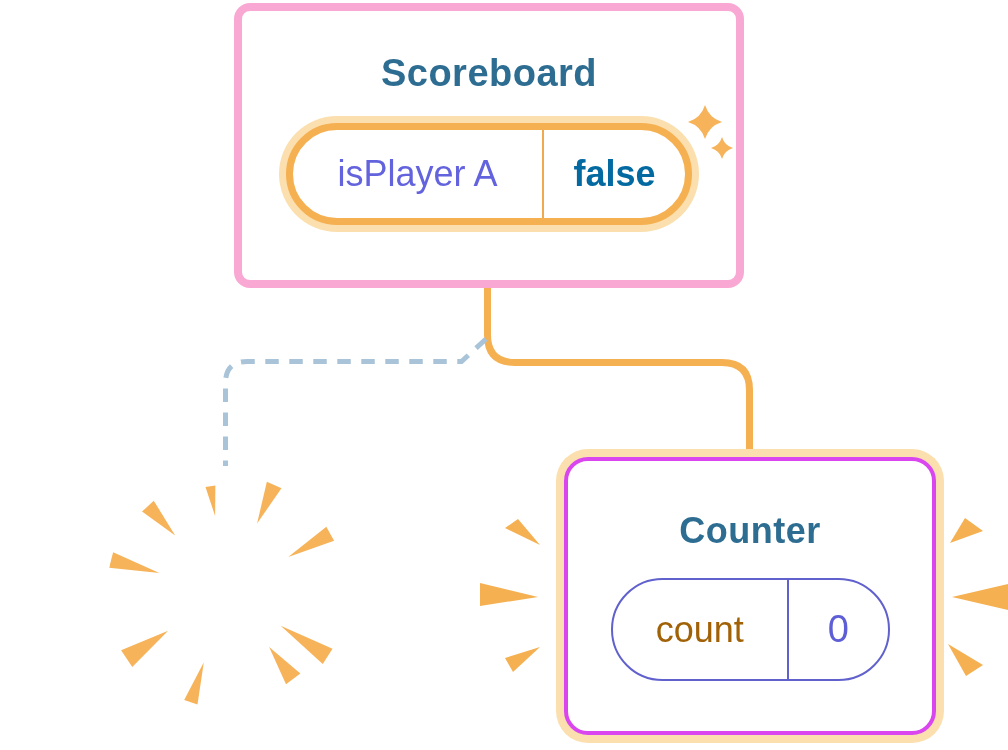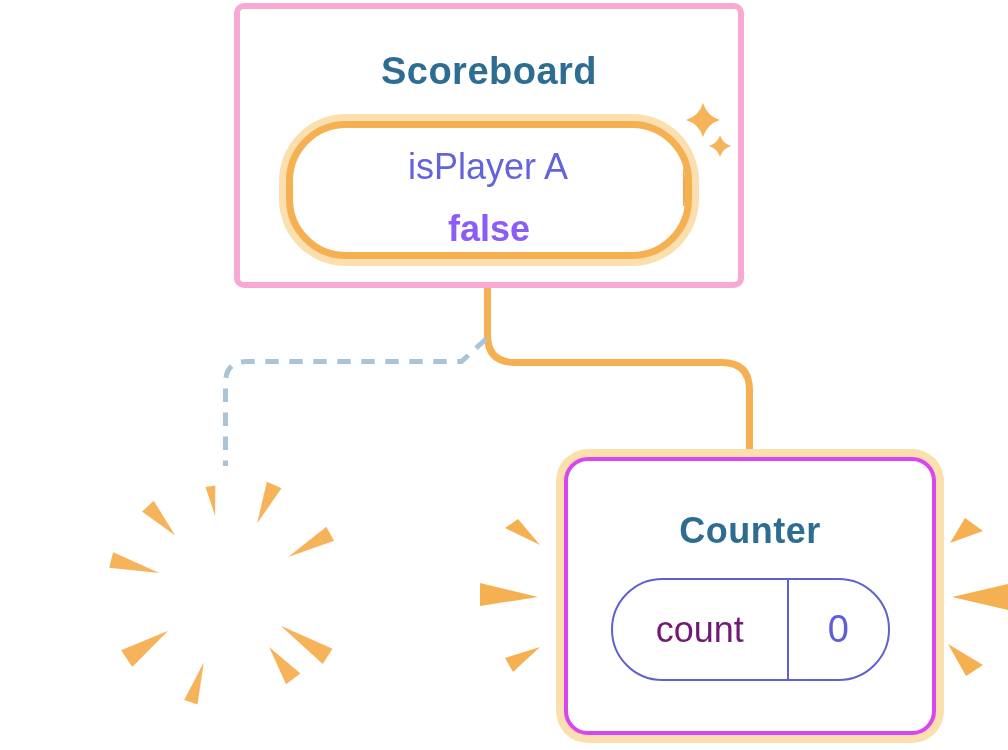--- a/index.html
+++ b/index.html
@@ -6,55 +6,55 @@
   .stage{
     position:relative;width:1008px;height:750px;overflow:hidden;
     font-family:"Liberation Sans", sans-serif;background:#ffffff;
   }
   .stage svg.layer{position:absolute;left:0;top:0;}
 
   
   .card{position:absolute;background:#ffffff;box-sizing:border-box;}
   .card-scoreboard{
     left:234px;top:3px;width:510px;height:285px;
-    border:6px solid #f9a8d4;border-radius:10px;
+    border:8px solid #f9a8d4;border-radius:16px;
   }
   .card-counter{
     left:564px;top:457px;width:372px;height:278px;
     border:4px solid #d946ef;border-radius:24px;
     box-shadow:0 0 0 8px #fbdfae;
   }
   .card-title{
     text-align:center;color:#2e6d92;font-weight:700;letter-spacing:0.5px;
     line-height:1.2;
   }
   .card-scoreboard .card-title{margin-top:40px;font-size:38px;}
   .card-counter .card-title{margin-top:48px;font-size:36px;}
 
   
   .pill{
     display:flex;box-sizing:border-box;background:#ffffff;overflow:hidden;
   }
   .pill-highlight{
-    margin:26px auto 0;width:406px;height:138px;border-radius:60px;
-    border:7px solid #f5b052;box-shadow:0 0 0 7px #fbdfae;flex-direction:column;
+    margin:26px auto 0;width:406px;height:102px;border-radius:60px;
+    border:7px solid #f5b052;box-shadow:0 0 0 7px #fbdfae;
   }
   .pill-plain{
     margin:26px auto 0;width:279px;height:103px;border-radius:52px;
     border:2px solid #6161cd;
   }
   .pill-key,.pill-value{
     display:flex;align-items:center;justify-content:center;
     font-size:36px;color:#6363de;
   }
   .pill-key{flex:0 0 63.5%;}
   .pill-value{flex:1 1 auto;}
   .pill-highlight .pill-key{border-right:2px solid #f0a94e;}
-  .pill-highlight .pill-value{font-weight:700;color:#8b5cf6;}
-  .pill-plain .pill-key{border-right:2px solid #6161cd;color:#701a75;}
+  .pill-highlight .pill-value{font-weight:700;color:#0369a1;}
+  .pill-plain .pill-key{border-right:2px solid #6161cd;color:#a16207;}
   .pill-plain .pill-value{font-size:38px;color:#5e5ed6;}
 
   .sparkles{position:absolute;left:440px;top:86px;}
 
   
   .poof-card{
     position:absolute;left:107px;top:471px;width:240px;height:240px;
     background:#ffffff;border-radius:16px;transform:rotate(10deg);
   }
 </style>

